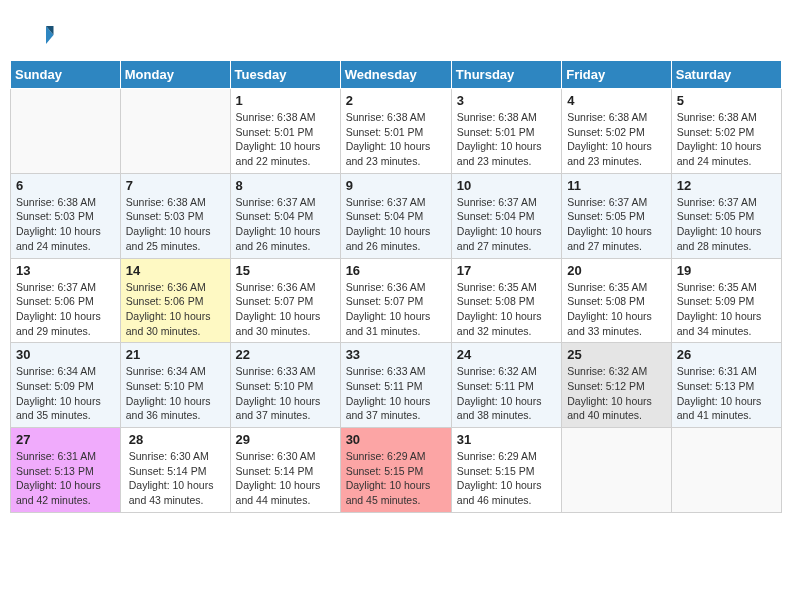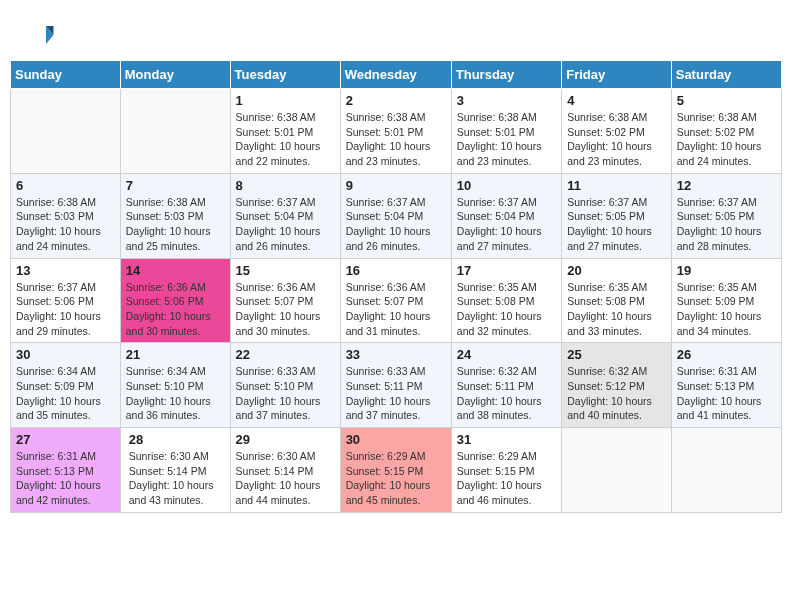--- a/index.html
+++ b/index.html
@@ -214,21 +214,21 @@
         </td>
       </tr>
       <tr>
         <td style="background: rgb(255, 255, 255);">
           <div class="day-num">13</div>
           <div class="cell-info" style="white-space: pre-line;">Sunrise: 6:37 AM
 Sunset: 5:06 PM
 Daylight: 10 hours
 and 29 minutes.</div>
         </td>
-        <td style="background: #ec4899; margin-top: 32px;">
+        <td style="background: #fef9c3; margin-top: 32px;">
           <div class="day-num">14</div>
           <div class="cell-info" style="white-space: pre-line;">Sunrise: 6:36 AM
 Sunset: 5:06 PM
 Daylight: 10 hours
 and 30 minutes.</div>
         </td>
         <td style="background: rgb(255, 255, 255);">
           <div class="day-num">15</div>
           <div class="cell-info" style="white-space: pre-line;">Sunrise: 6:36 AM
 Sunset: 5:07 PM

